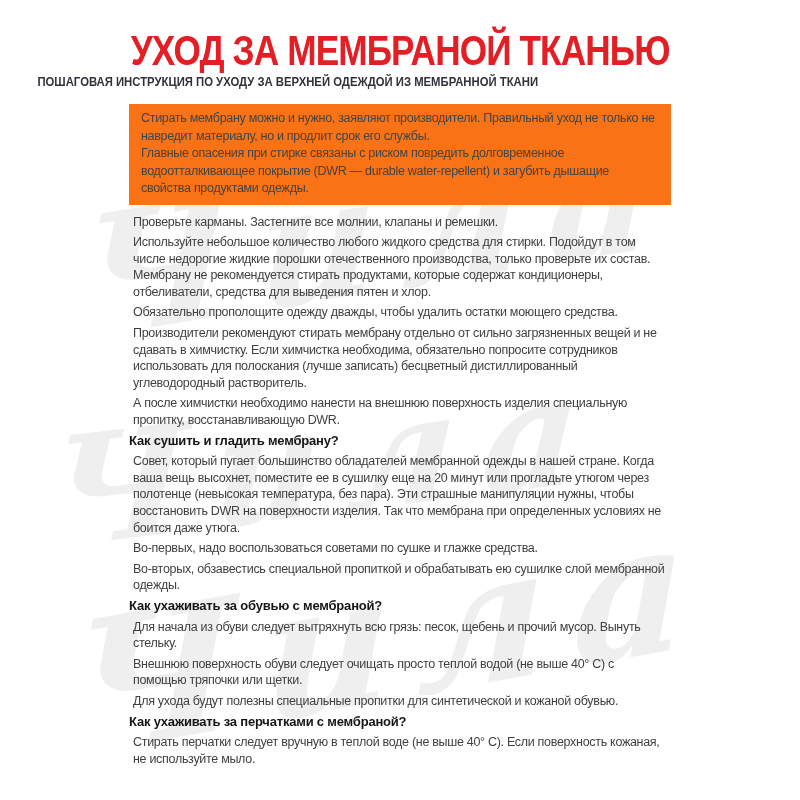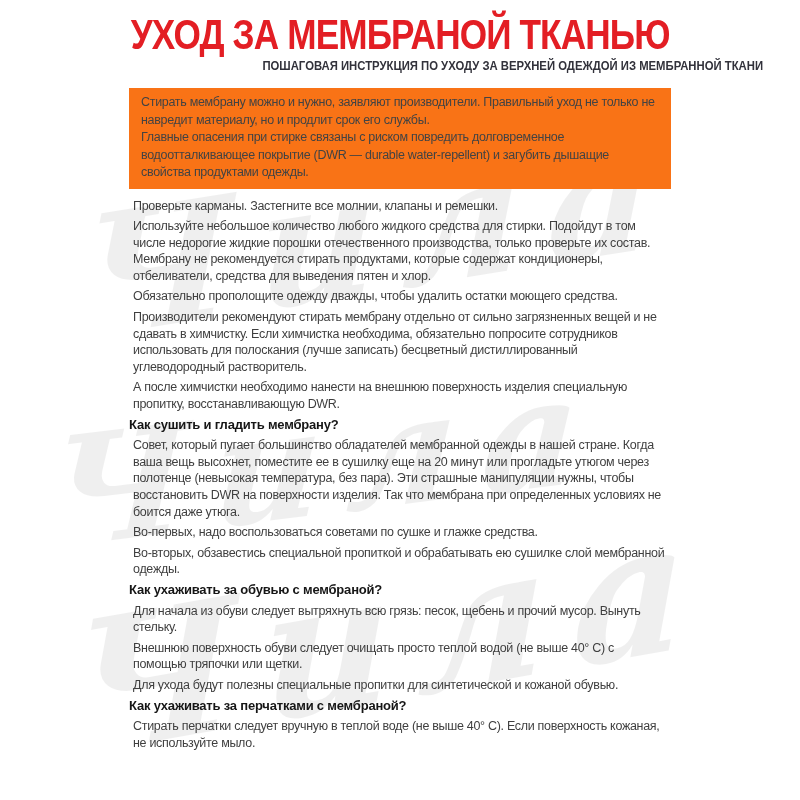--- a/index.html
+++ b/index.html
@@ -38,36 +38,36 @@
   .wm3 { top: 545px; left: 70px;  font-size: 180px; transform: rotate(-10deg) skewX(-10deg); }
 
   
   .content {
     position: relative;
     z-index: 1;
   }
   .title-wrap {
     display: flex;
     justify-content: center;
-    margin-top: 14px;
+    margin-top: 30px;
   }
   .title {
     margin: 0;
     font-size: 40px;
     line-height: 40px;
     font-weight: bold;
     color: #e31e24;
     letter-spacing: -1px;
     transform: scaleX(0.88) scaleY(1.04);
     transform-origin: center;
     white-space: nowrap;
   }
   .subtitle-wrap {
     display: flex;
-    justify-content: flex-end;
+    justify-content: flex-start;
     margin-top: 4px;
   }
   .subtitle {
     font-size: 13px;
     line-height: 16px;
     font-weight: bold;
     color: #32323b;
     transform: scaleX(0.87);
     transform-origin: center;
     white-space: nowrap;

